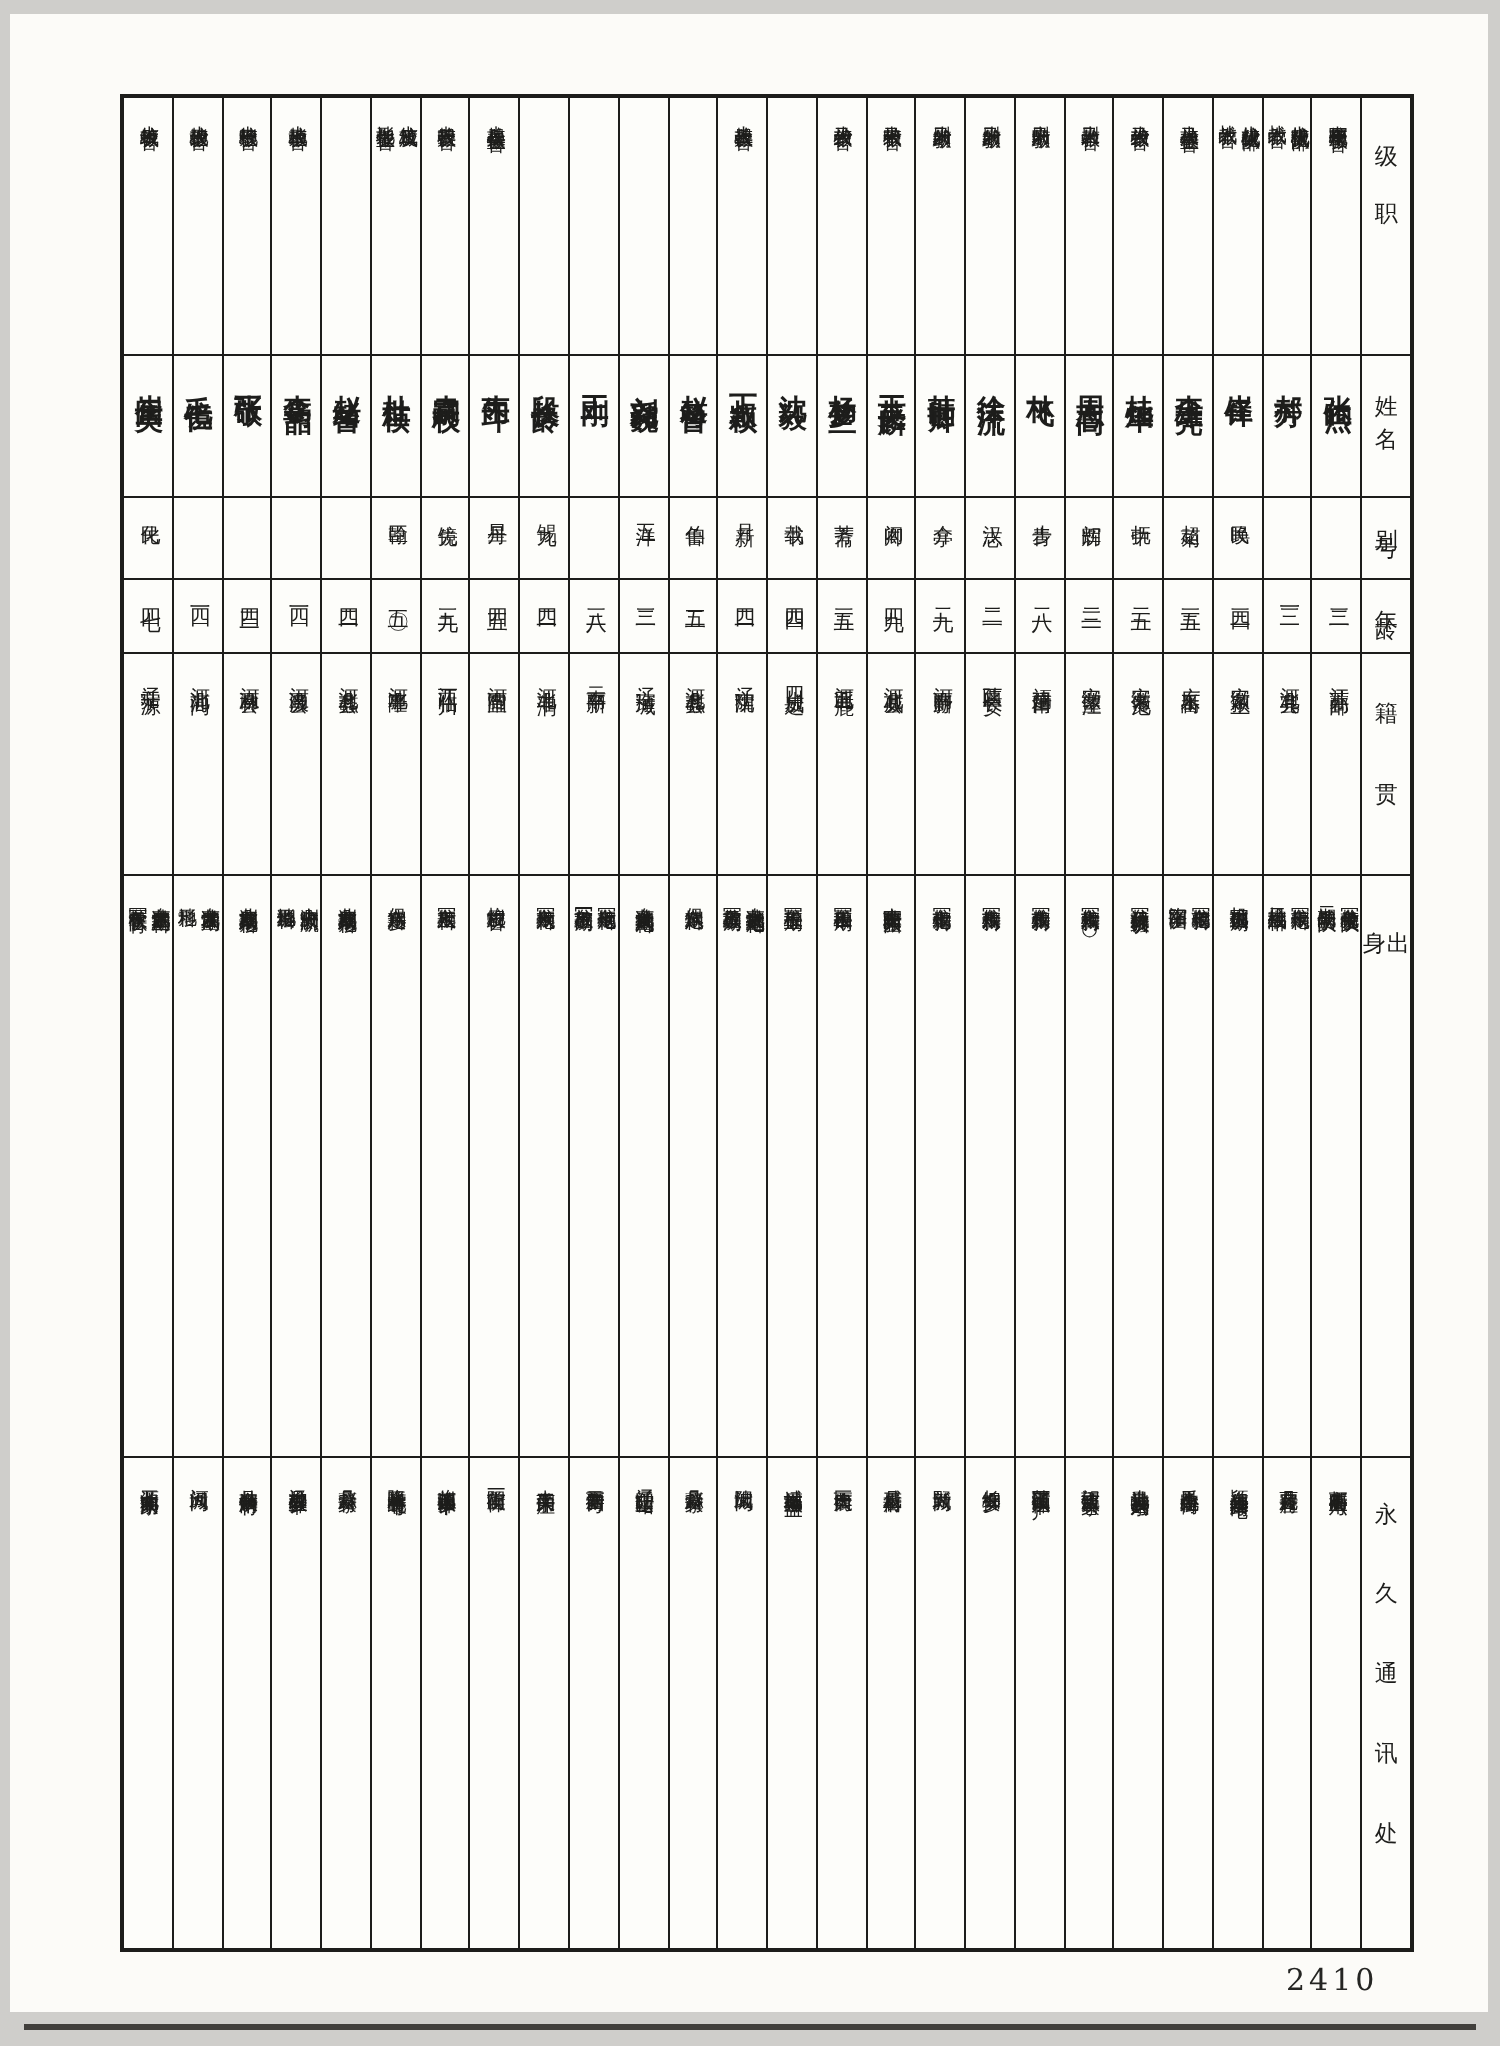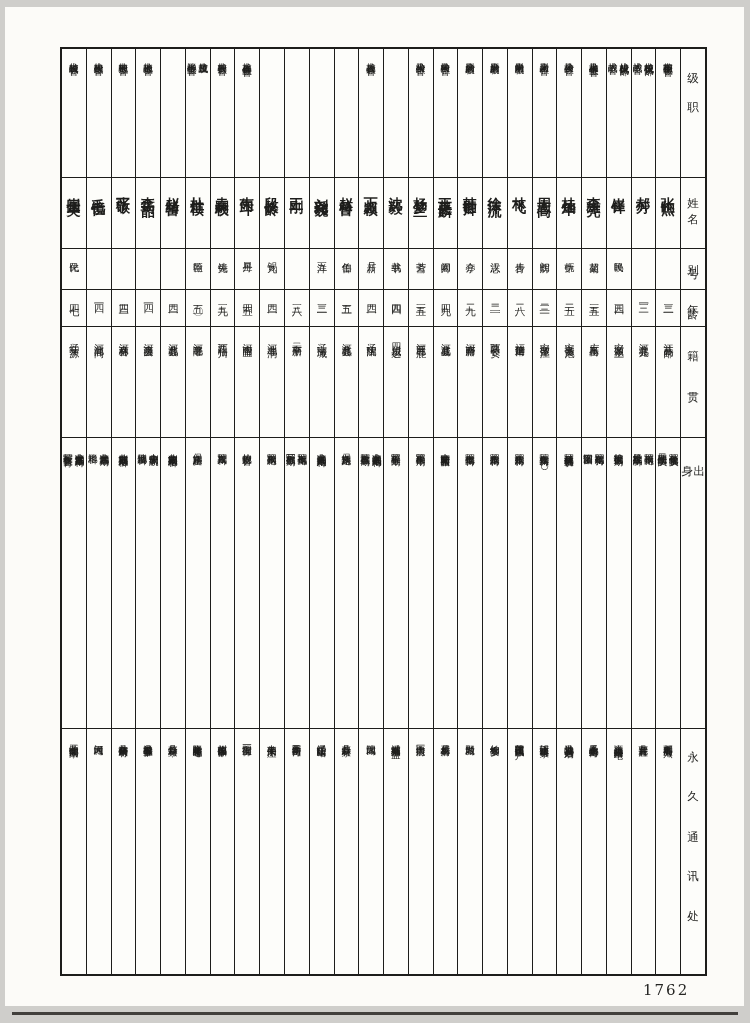--- a/index.html
+++ b/index.html
@@ -680,16 +680,16 @@
           </div>
           <div class="cell cell-origin">
             <span class="vtext">东北讲武堂四期工科
 军校军官教育队</span>
           </div>
           <div class="cell cell-address">
             <span class="vtext">开源北街宋家胡同</span>
           </div>
         </div>
       </div>
-    <div class="page-number">1762</div>
+    <div class="page-number">2410</div>
   </div>
   <div class="scan-strip"></div>
 </div>
 
 </body></html>

